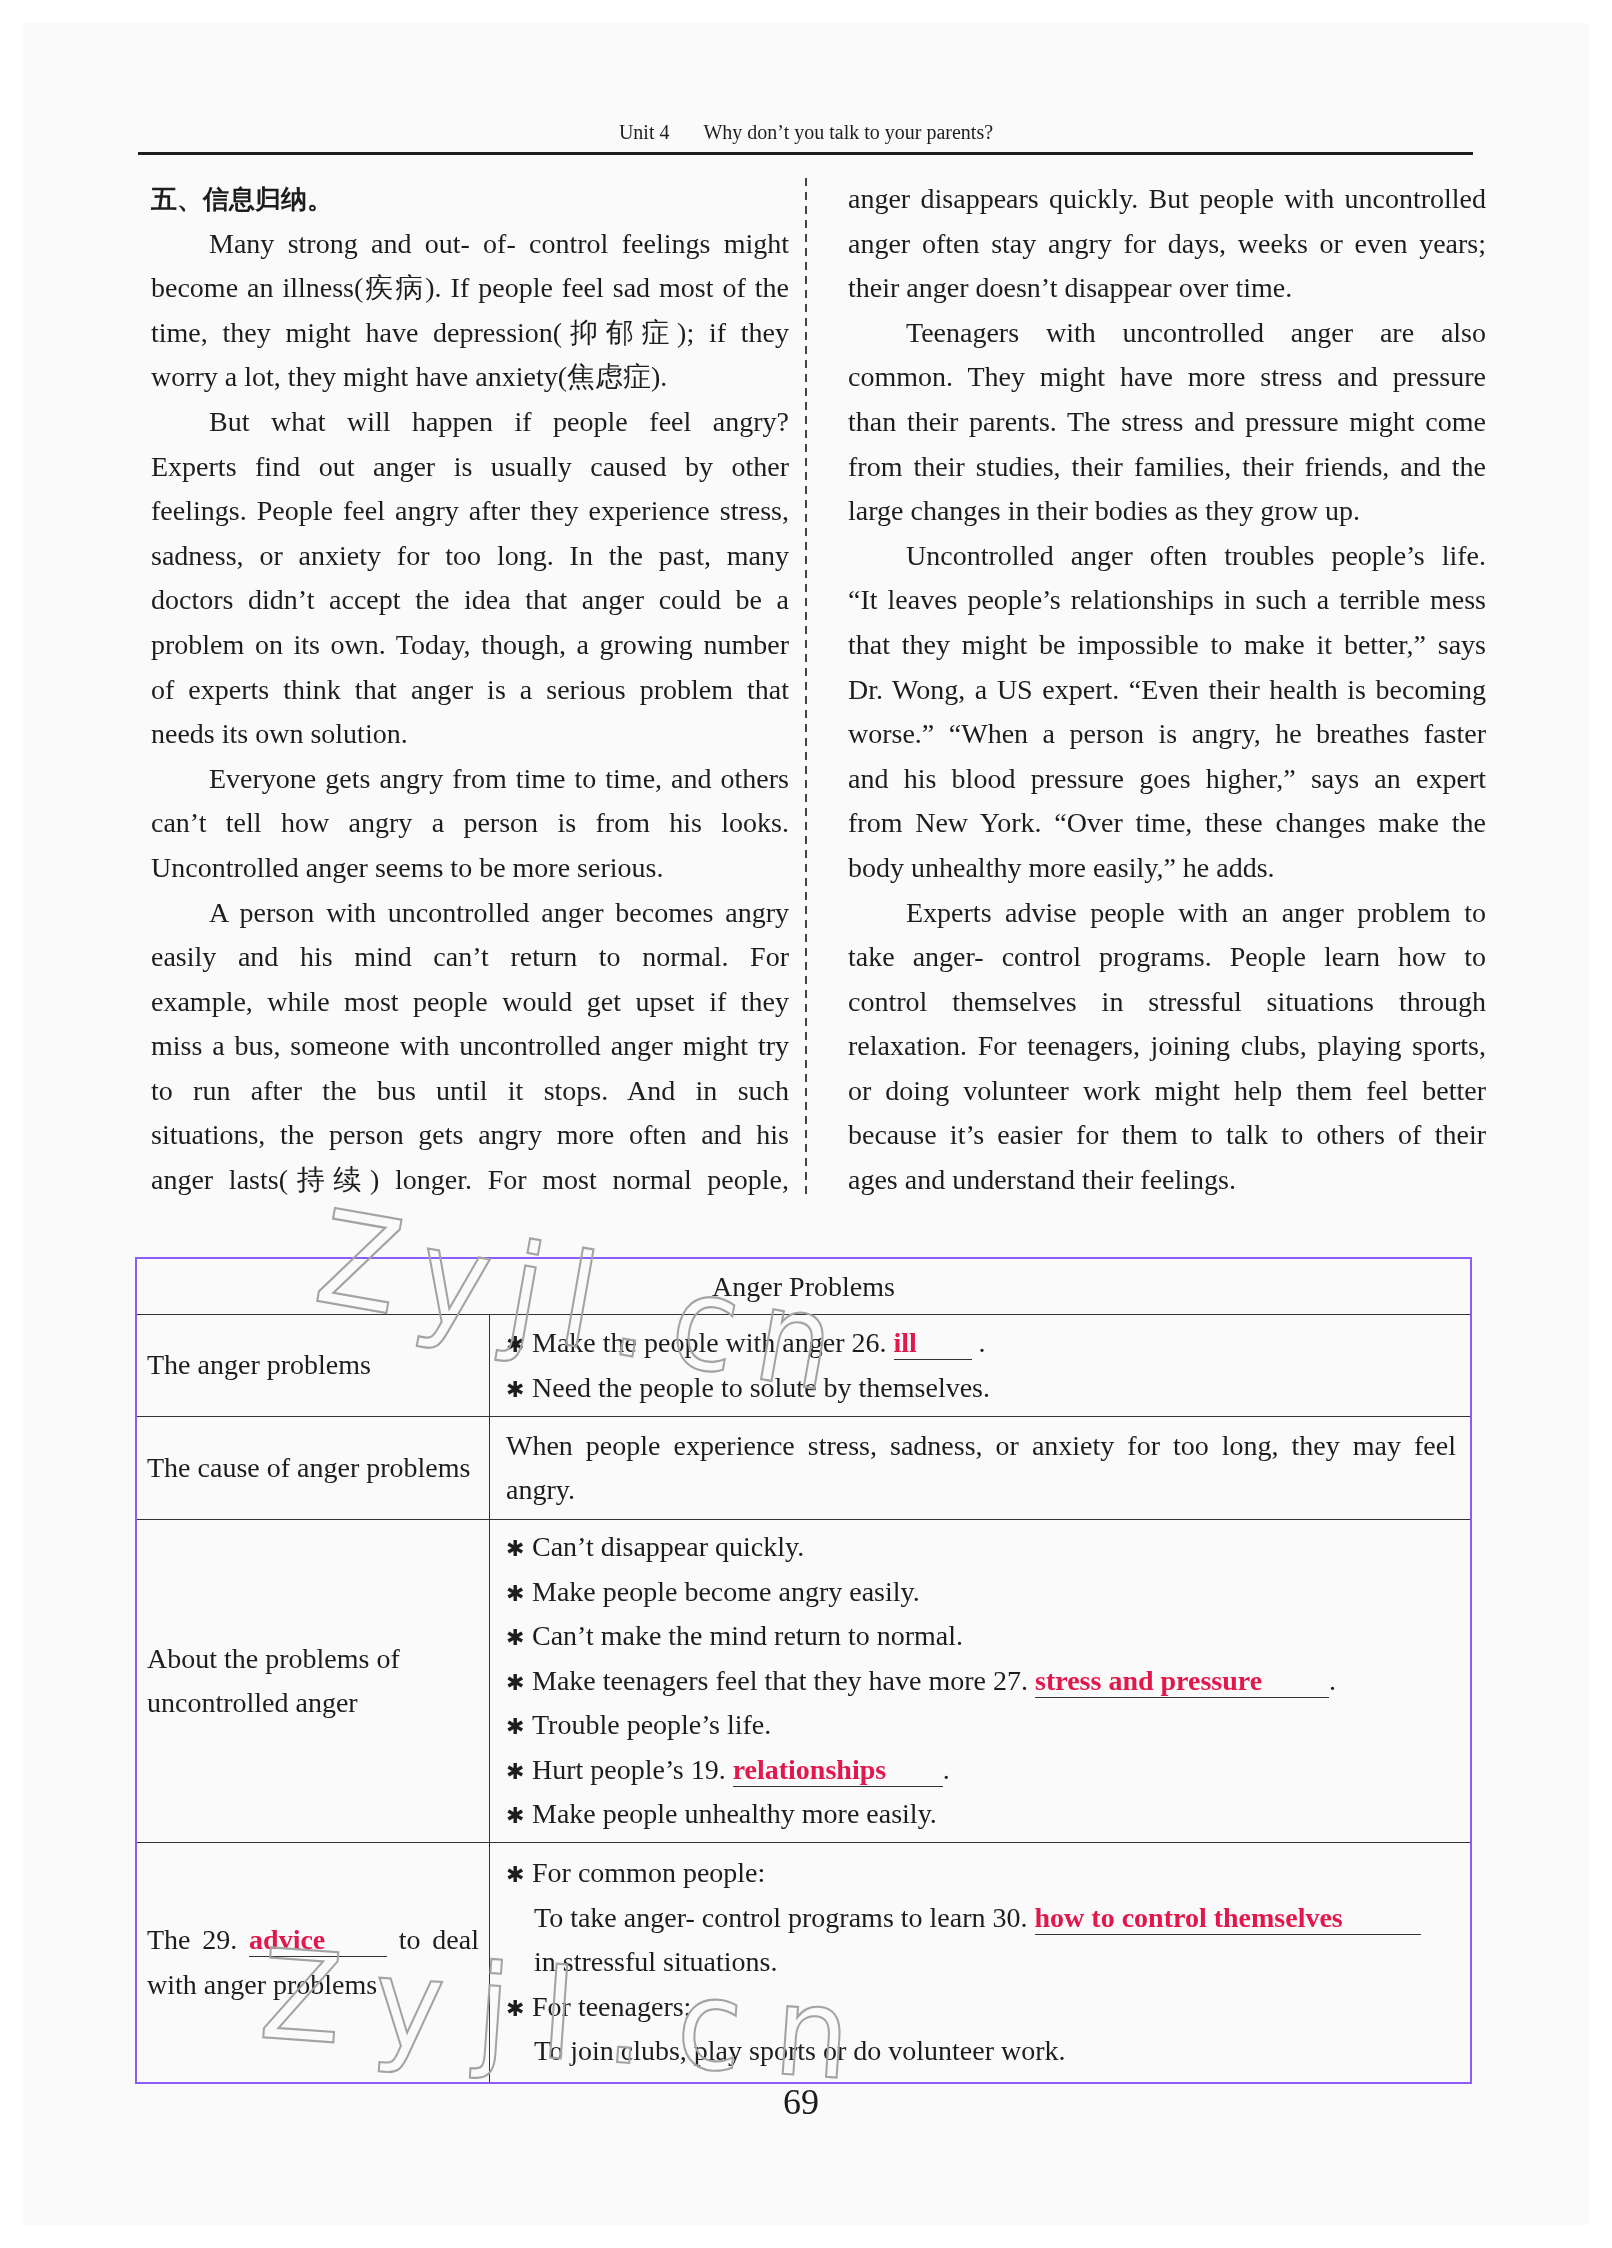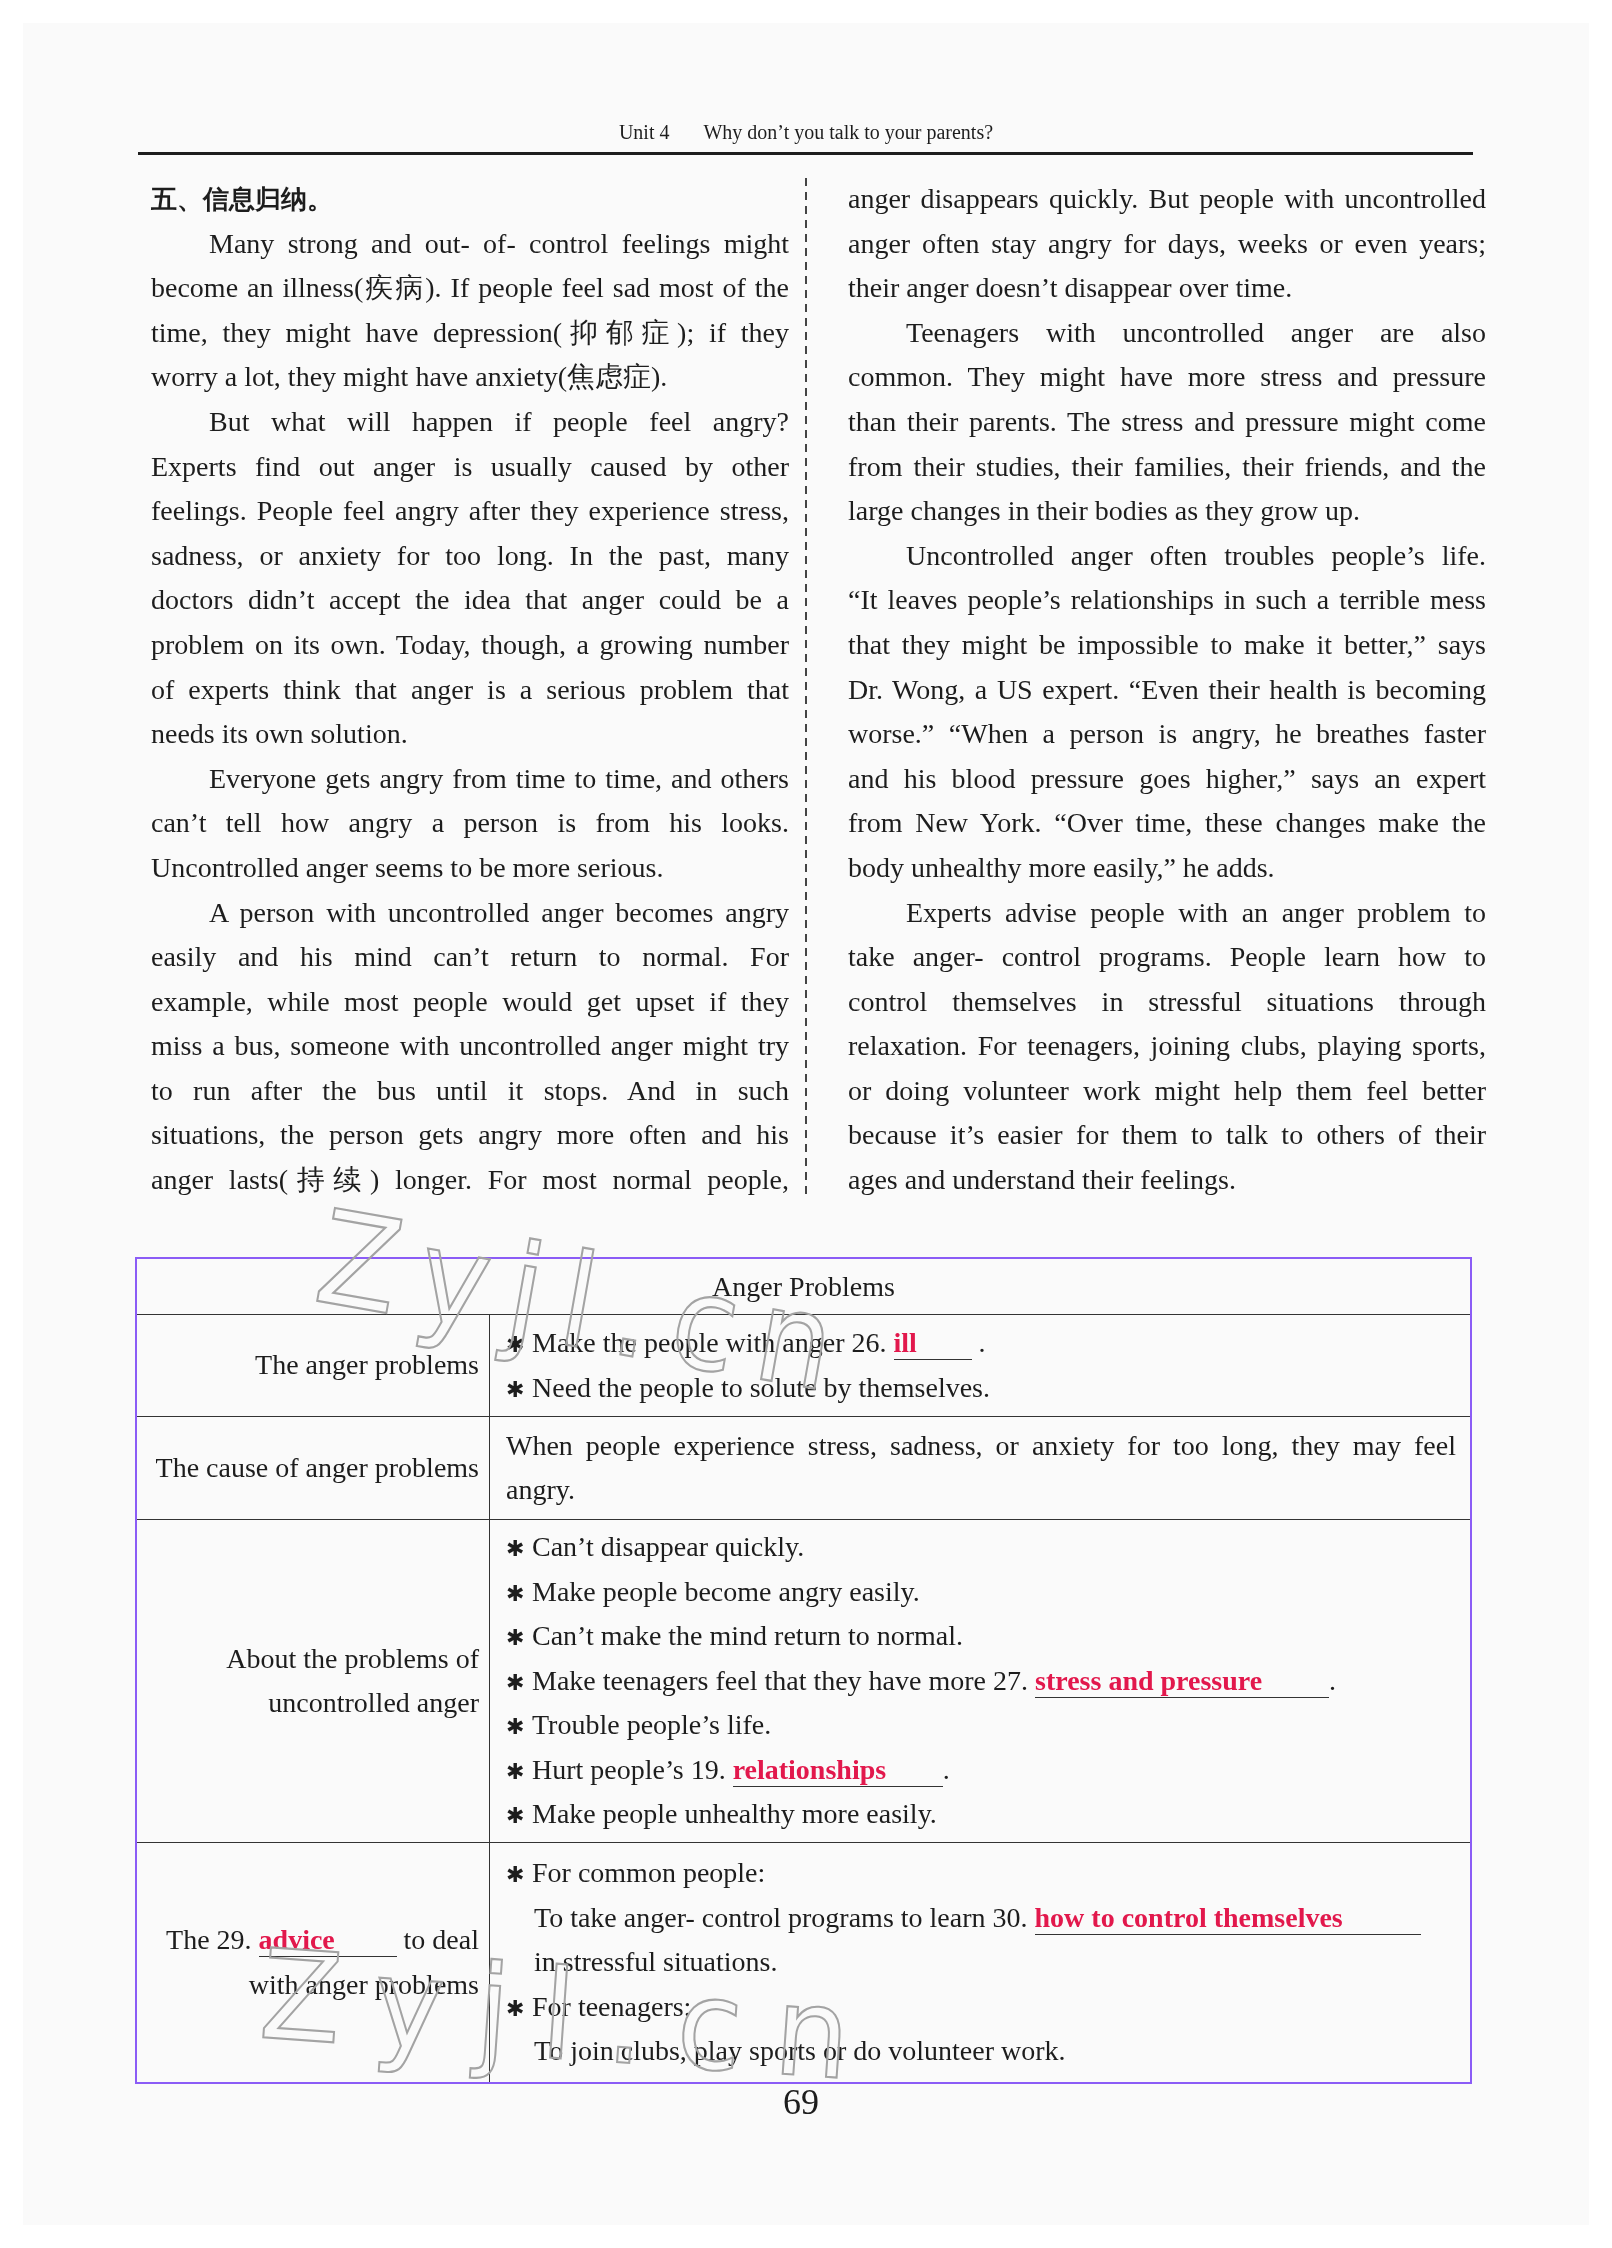--- a/index.html
+++ b/index.html
@@ -46,21 +46,21 @@
     display: flex; flex-direction: column; margin-top: 44px;
   }
   .trow { display: flex; box-sizing: border-box; border-bottom: 1.5px solid #333; }
   .trow.thead { height: 56px; justify-content: center; align-items: center; }
   .trow.r1 { height: 102px; }
   .trow.r2 { height: 103px; }
   .trow.r3 { height: 323px; }
   .trow.r4 { flex: 1; border-bottom: none; }
   .lcell {
     width: 353px; box-sizing: border-box; border-right: 1.5px solid #333;
-    padding: 0 10px 0 10px; display: flex; flex-direction: column; justify-content: center; align-items: flex-end;
+    padding: 0 10px 0 10px; display: flex; flex-direction: column; justify-content: center;
   }
   .rcell {
     flex: 1; box-sizing: border-box; padding: 0 14px 0 16px;
     display: flex; flex-direction: column; justify-content: center;
   }
   .tl { height: 44.5px; line-height: 44.5px; white-space: nowrap; text-align: left; }
   .tl.just { white-space: normal; text-align: justify; text-align-last: justify; }
   .tl.sub { padding-left: 28px; }
   .star {
     display: inline-block; width: 26px; font-family: "DejaVu Sans", sans-serif;

